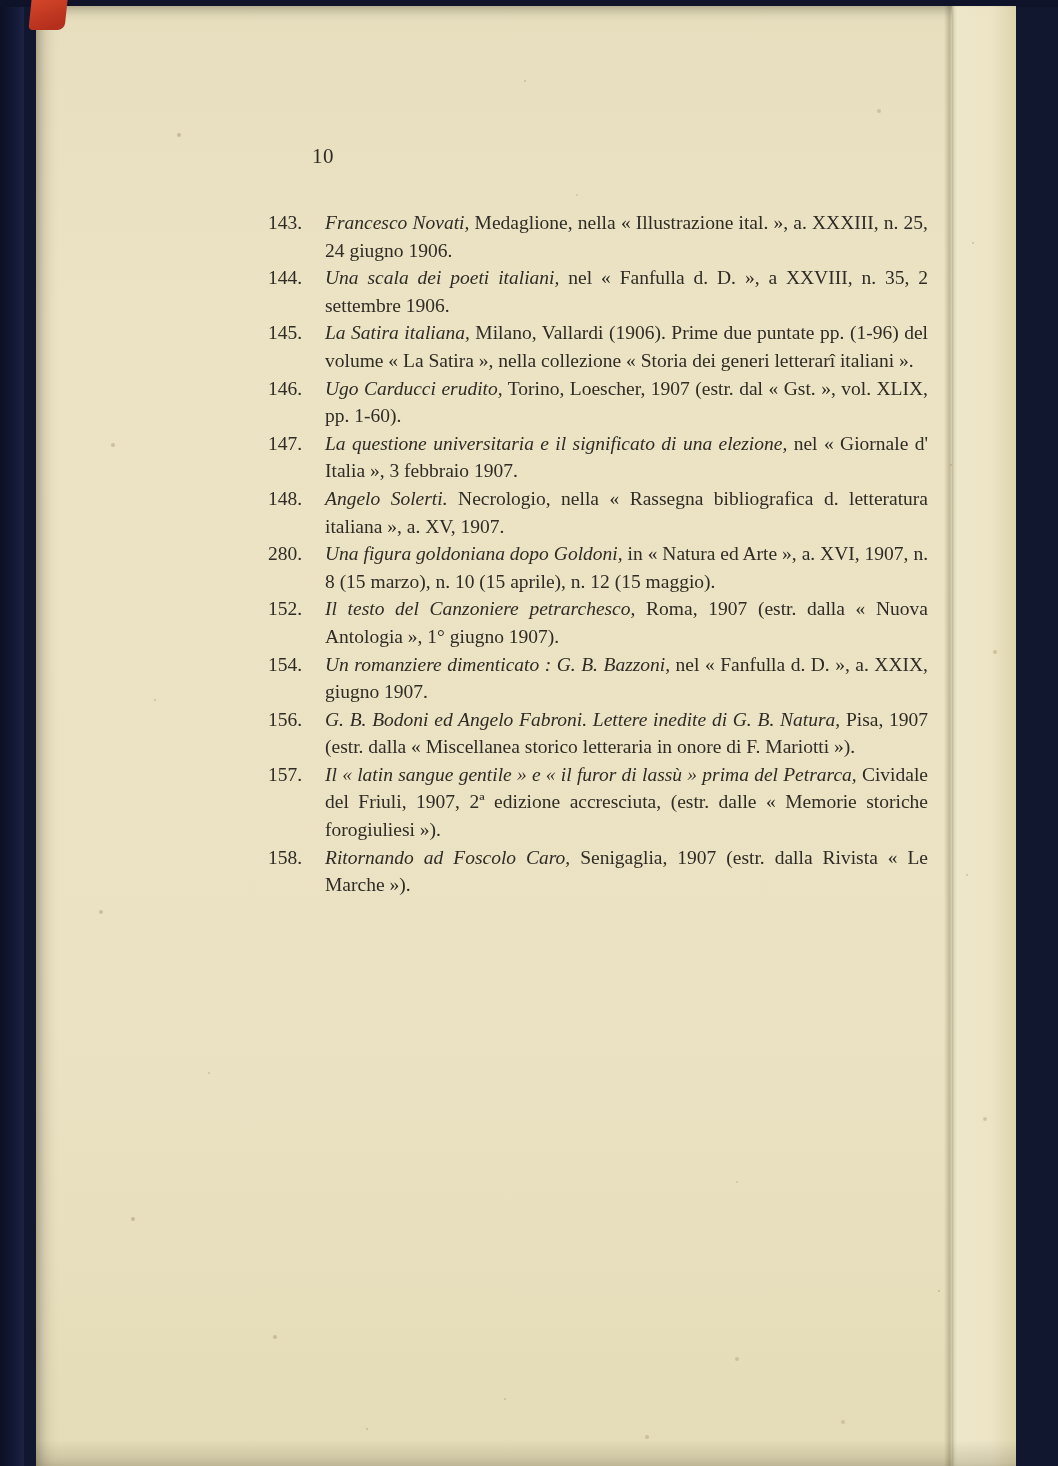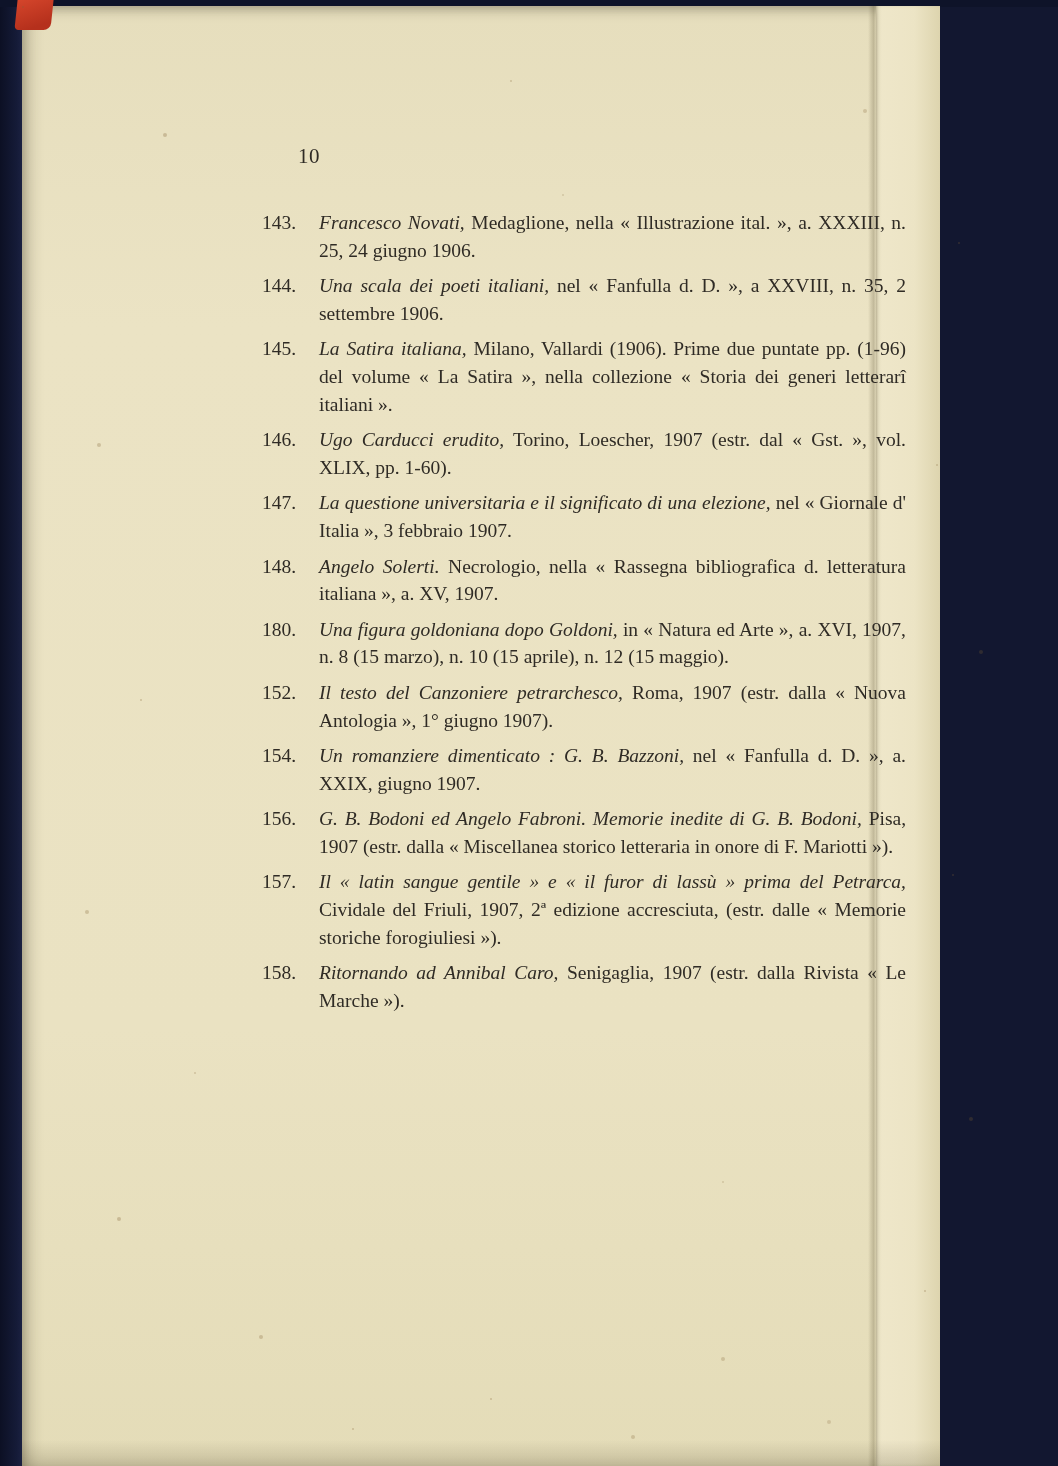--- a/index.html
+++ b/index.html
@@ -19,26 +19,25 @@
     background: linear-gradient(90deg, #0c1024 0%, #151b38 70%, #1d2344 100%);
   }
   .top-shadow {
     position: absolute;
     left: 0; top: 0;
     width: 1058px; height: 7px;
     background: #0e1329;
   }
   .page {
     position: absolute;
-    left: 22px; top: 6px;
-    width: 876px; height: 1460px;
+    left: 36px; top: 6px;
+    width: 980px; height: 1460px;
     background: linear-gradient(180deg, #e6debd 0%, #ebe3c4 22%, #eae2c2 70%, #e4dcb8 100%);
     box-shadow: inset 12px 0 18px -10px rgba(40,35,20,0.45),
                 inset 0 10px 14px -8px rgba(40,35,20,0.35);
-    padding-left: 42px;
   }
   
   .next-page-edge {
     position: absolute;
     right: 0; top: 0;
     width: 64px; height: 100%;
     background: linear-gradient(90deg, #efe7ca 0%, #ece4c5 60%, #ddd4ae 100%);
     box-shadow: inset 3px 0 4px -2px rgba(90,80,50,0.35);
   }
   .page-crease {
@@ -105,21 +104,21 @@
     letter-spacing: 0.5px;
   }
   .entries {
     font-size: 19.5px;
     line-height: 27.6px;
     text-align: justify;
   }
   .entry {
     padding-left: 57px;
     text-indent: -57px;
-    margin: 8px;
+    margin: 0;
   }
   .entry .num {
     display: inline-block;
     width: 57px;
     text-indent: 0;
   }
   .entry i.title {
     font-style: italic;
   }
 </style>
@@ -138,21 +137,21 @@
 
   <div class="content">
     <div class="folio">10</div>
     <div class="entries">
         <p class="entry"><span class="num">143.</span><i class="title">Francesco Novati,</i> <span>Medaglione, nella « Illustrazione ital. », a. XXXIII, n. 25, 24 giugno 1906.</span></p>
         <p class="entry"><span class="num">144.</span><i class="title">Una scala dei poeti italiani,</i> <span>nel « Fanfulla d. D. », a XXVIII, n. 35, 2 settembre 1906.</span></p>
         <p class="entry"><span class="num">145.</span><i class="title">La Satira italiana,</i> <span>Milano, Vallardi (1906). Prime due puntate pp. (1-96) del volume « La Satira », nella collezione « Storia dei generi letterarî italiani ».</span></p>
         <p class="entry"><span class="num">146.</span><i class="title">Ugo Carducci erudito,</i> <span>Torino, Loescher, 1907 (estr. dal « Gst. », vol. XLIX, pp. 1-60).</span></p>
         <p class="entry"><span class="num">147.</span><i class="title">La questione universitaria e il significato di una elezione,</i> <span>nel « Giornale d' Italia », 3 febbraio 1907.</span></p>
         <p class="entry"><span class="num">148.</span><i class="title">Angelo Solerti.</i> <span>Necrologio, nella « Rassegna bibliografica d. letteratura italiana », a. XV, 1907.</span></p>
-        <p class="entry"><span class="num">180.</span><i class="title">Una figura goldoniana dopo Goldoni,</i> <span>in « Natura ed Arte », a. XVI, 1907, n. 8 (15 marzo), n. 10 (15 aprile), n. 12 (15 maggio).</span></p>
+        <p class="entry"><span class="num">280.</span><i class="title">Una figura goldoniana dopo Goldoni,</i> <span>in « Natura ed Arte », a. XVI, 1907, n. 8 (15 marzo), n. 10 (15 aprile), n. 12 (15 maggio).</span></p>
         <p class="entry"><span class="num">152.</span><i class="title">Il testo del Canzoniere petrarchesco,</i> <span>Roma, 1907 (estr. dalla « Nuova Antologia », 1° giugno 1907).</span></p>
         <p class="entry"><span class="num">154.</span><i class="title">Un romanziere dimenticato : G. B. Bazzoni,</i> <span>nel « Fanfulla d. D. », a. XXIX, giugno 1907.</span></p>
-        <p class="entry"><span class="num">156.</span><i class="title">G. B. Bodoni ed Angelo Fabroni. Memorie inedite di G. B. Bodoni,</i> <span>Pisa, 1907 (estr. dalla « Miscellanea storico letteraria in onore di F. Mariotti »).</span></p>
+        <p class="entry"><span class="num">156.</span><i class="title">G. B. Bodoni ed Angelo Fabroni. Lettere inedite di G. B. Natura,</i> <span>Pisa, 1907 (estr. dalla « Miscellanea storico letteraria in onore di F. Mariotti »).</span></p>
         <p class="entry"><span class="num">157.</span><i class="title">Il « latin sangue gentile » e « il furor di lassù » prima del Petrarca,</i> <span>Cividale del Friuli, 1907, 2ª edizione accresciuta, (estr. dalle « Memorie storiche forogiuliesi »).</span></p>
-        <p class="entry"><span class="num">158.</span><i class="title">Ritornando ad Annibal Caro,</i> <span>Senigaglia, 1907 (estr. dalla Rivista « Le Marche »).</span></p>
+        <p class="entry"><span class="num">158.</span><i class="title">Ritornando ad Foscolo Caro,</i> <span>Senigaglia, 1907 (estr. dalla Rivista « Le Marche »).</span></p>
       </div>
   </div>
 </div>
 
 </body></html>

